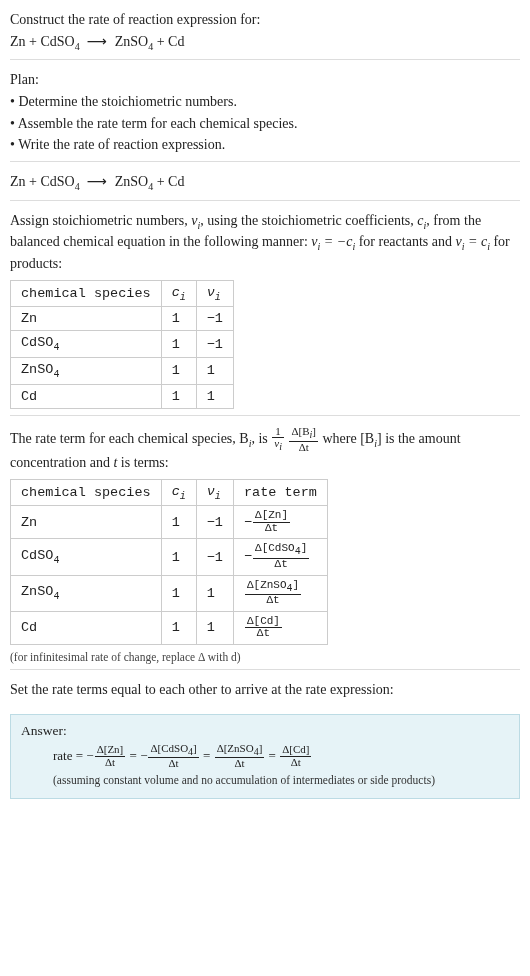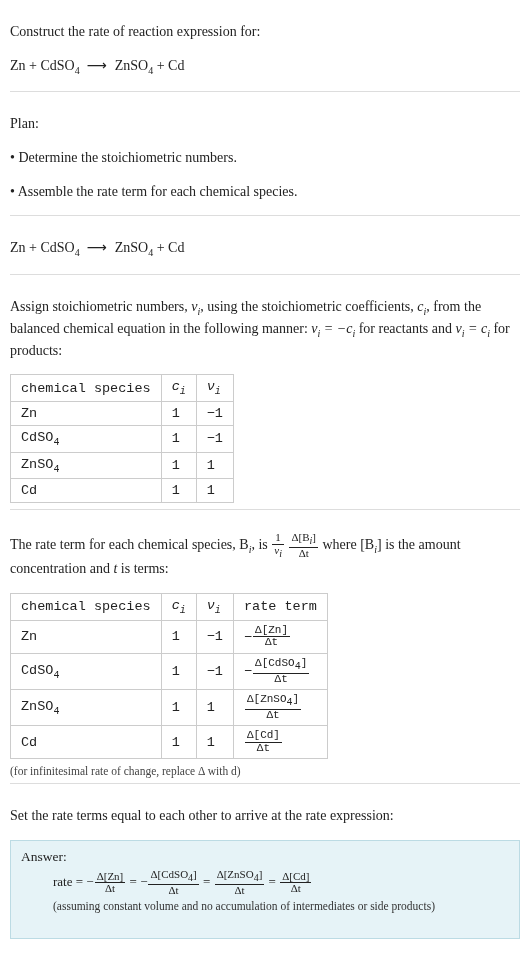--- a/index.html
+++ b/index.html
@@ -15,21 +15,21 @@
   .section {
     border-top: 1px solid #ddd;
     padding-top: 8px;
     margin-top: 6px;
   }
   .section:first-of-type {
     border-top: none;
     margin-top: 0;
     padding-top: 0;
   }
-  .line { margin: 14px 0; line-height: 1.4; }
+  .line { margin: 2px 0; line-height: 1.4; }
   .bullet { padding-left: 0; }
   .bullet::before { content: "• "; }
   table.data {
     border-collapse: collapse;
     margin: 6px 0;
   }
   table.data th, table.data td {
     border: 1px solid #ccc;
     padding: 4px 10px;
     text-align: left;
@@ -47,22 +47,22 @@
     line-height: 1.05;
     margin: 0 1px;
   }
   .frac .num { display:block; border-bottom: 1px solid #222; padding: 0 2px; }
   .frac .den { display:block; padding: 0 2px; }
   sub { font-size: 10px; }
   .note { font-size: 11.5px; color: #444; margin-top: 2px; }
   .answer-box {
     background: #e6f3f7;
     border: 1px solid #bcdbe4;
-    padding: 8px 10px 26px 10px;
-    margin-top: 2px;
+    padding: 8px 10px 12px 10px;
+    margin-top: 14px;
   }
   .answer-box .lbl { font-size: 13.5px; margin-bottom: 4px; }
   .answer-box .eq { padding-left: 32px; font-size: 13px; }
   .answer-box .assume { padding-left: 32px; font-size: 11.5px; color: #333; margin-top:4px; text-align:left;}
   .arrow { letter-spacing: 1px; }
   .ital { font-style: italic; }
 </style>
 </head>
 <body>
 
@@ -72,20 +72,21 @@
     <span>Zn + CdSO</span><sub>4</sub>
     &nbsp;<span class="arrow">⟶</span>&nbsp;
     <span>ZnSO</span><sub>4</sub><span> + Cd</span>
   </div>
 </div>
 
 <div class="section">
   <div class="line">Plan:</div>
   <div class="line bullet">Determine the stoichiometric numbers.</div>
   <div class="line bullet">Assemble the rate term for each chemical species.</div>
+  <div class="line bullet">Write the rate of reaction expression.</div>
 </div>
 
 <div class="section">
   <div class="line">
     <span>Zn + CdSO</span><sub>4</sub>
     &nbsp;<span class="arrow">⟶</span>&nbsp;
     <span>ZnSO</span><sub>4</sub><span> + Cd</span>
   </div>
 </div>
 

